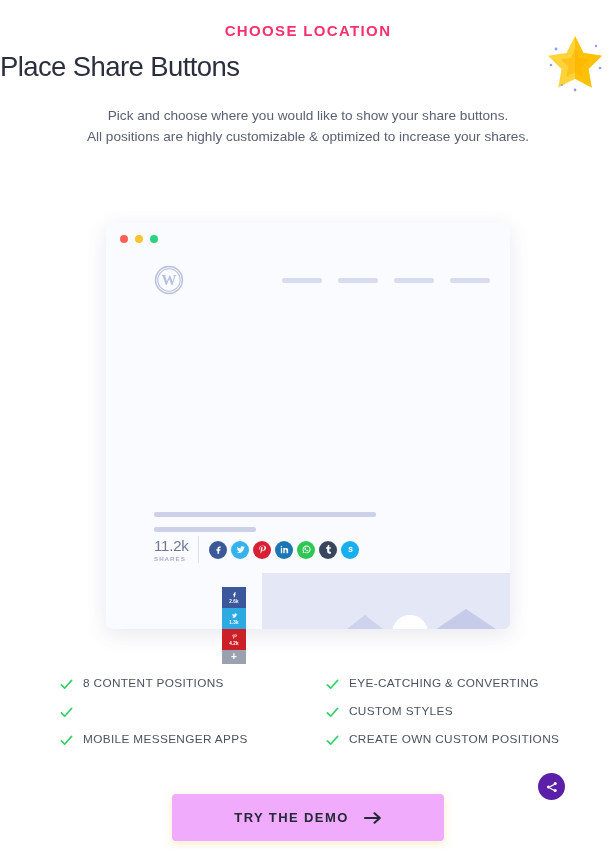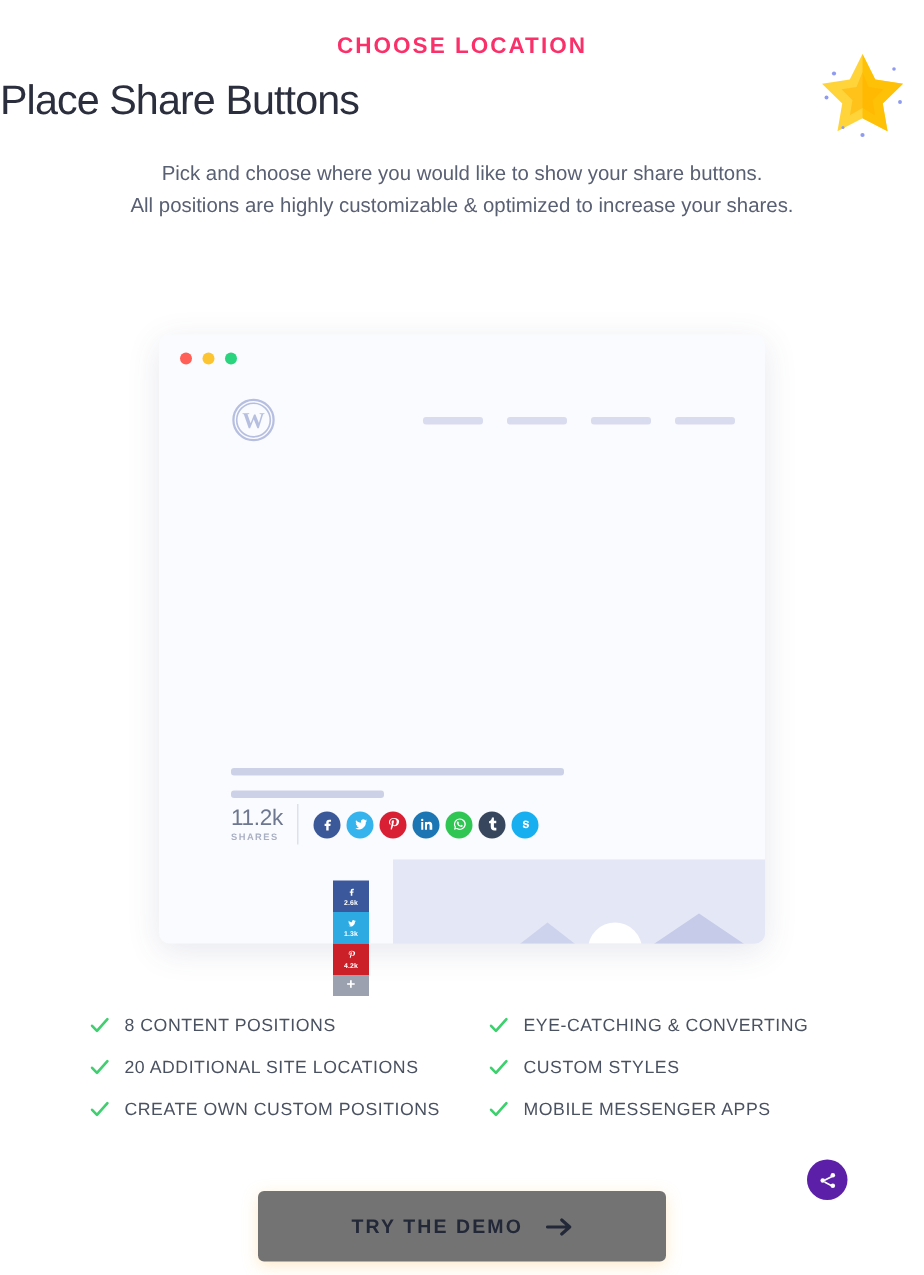--- a/index.html
+++ b/index.html
@@ -156,21 +156,21 @@
   .feat-label {
     font-size: 11.8px; font-weight: 500;
     letter-spacing: 0.35px; color: #4a5160;
     white-space: nowrap;
   }
 
   
   .cta {
     position: absolute; left: 172px; top: 772px;
     width: 272px; height: 47px;
-    background: #737373;
+    background: #f0abfc;
     border: none; border-radius: 4px;
     display: flex; align-items: center; justify-content: center; gap: 15px;
     cursor: pointer;
     box-shadow: 0 3px 10px rgba(252,199,104,0.35);
   }
   .cta-label {
     font-size: 13px; font-weight: bold;
     letter-spacing: 1.4px; color: #232838;
   }
   .cta-arrow { width: 18px; height: 14px; }
@@ -341,45 +341,44 @@
           </svg>
       </span>
       <span class="feat-label">EYE-CATCHING &amp; CONVERTING</span>
     </div>
     <div class="feat">
       <span class="check">
         <svg viewBox="0 0 14 14" xmlns="http://www.w3.org/2000/svg">
             <polyline points="1.5,7.4 5,11 12.5,2.6" fill="none" stroke="#3ecf6e" stroke-width="1.9" stroke-linecap="round" stroke-linejoin="round"></polyline>
           </svg>
       </span>
-      <span class="feat-label">20 ADDITIONAL SITE LOCATIONS</span>
     </div>
     <div class="feat">
       <span class="check">
         <svg viewBox="0 0 14 14" xmlns="http://www.w3.org/2000/svg">
             <polyline points="1.5,7.4 5,11 12.5,2.6" fill="none" stroke="#3ecf6e" stroke-width="1.9" stroke-linecap="round" stroke-linejoin="round"></polyline>
           </svg>
       </span>
       <span class="feat-label">CUSTOM STYLES</span>
     </div>
     <div class="feat">
       <span class="check">
         <svg viewBox="0 0 14 14" xmlns="http://www.w3.org/2000/svg">
             <polyline points="1.5,7.4 5,11 12.5,2.6" fill="none" stroke="#3ecf6e" stroke-width="1.9" stroke-linecap="round" stroke-linejoin="round"></polyline>
           </svg>
       </span>
+      <span class="feat-label">MOBILE MESSENGER APPS</span>
+    </div>
+    <div class="feat">
+      <span class="check">
+        <svg viewBox="0 0 14 14" xmlns="http://www.w3.org/2000/svg">
+            <polyline points="1.5,7.4 5,11 12.5,2.6" fill="none" stroke="#3ecf6e" stroke-width="1.9" stroke-linecap="round" stroke-linejoin="round"></polyline>
+          </svg>
+      </span>
       <span class="feat-label">CREATE OWN CUSTOM POSITIONS</span>
-    </div>
-    <div class="feat">
-      <span class="check">
-        <svg viewBox="0 0 14 14" xmlns="http://www.w3.org/2000/svg">
-            <polyline points="1.5,7.4 5,11 12.5,2.6" fill="none" stroke="#3ecf6e" stroke-width="1.9" stroke-linecap="round" stroke-linejoin="round"></polyline>
-          </svg>
-      </span>
-      <span class="feat-label">MOBILE MESSENGER APPS</span>
     </div>
   </div>
 
   <button class="cta">
     <span class="cta-label">TRY THE DEMO</span>
     <span class="cta-arrow">
       <svg viewBox="0 0 18 14" xmlns="http://www.w3.org/2000/svg">
         <path d="M1 7h13.5M10.5 2.3L15.8 7l-5.3 4.7" fill="none" stroke="#232838" stroke-width="2.1" stroke-linecap="round" stroke-linejoin="round"></path>
       </svg>
     </span>

